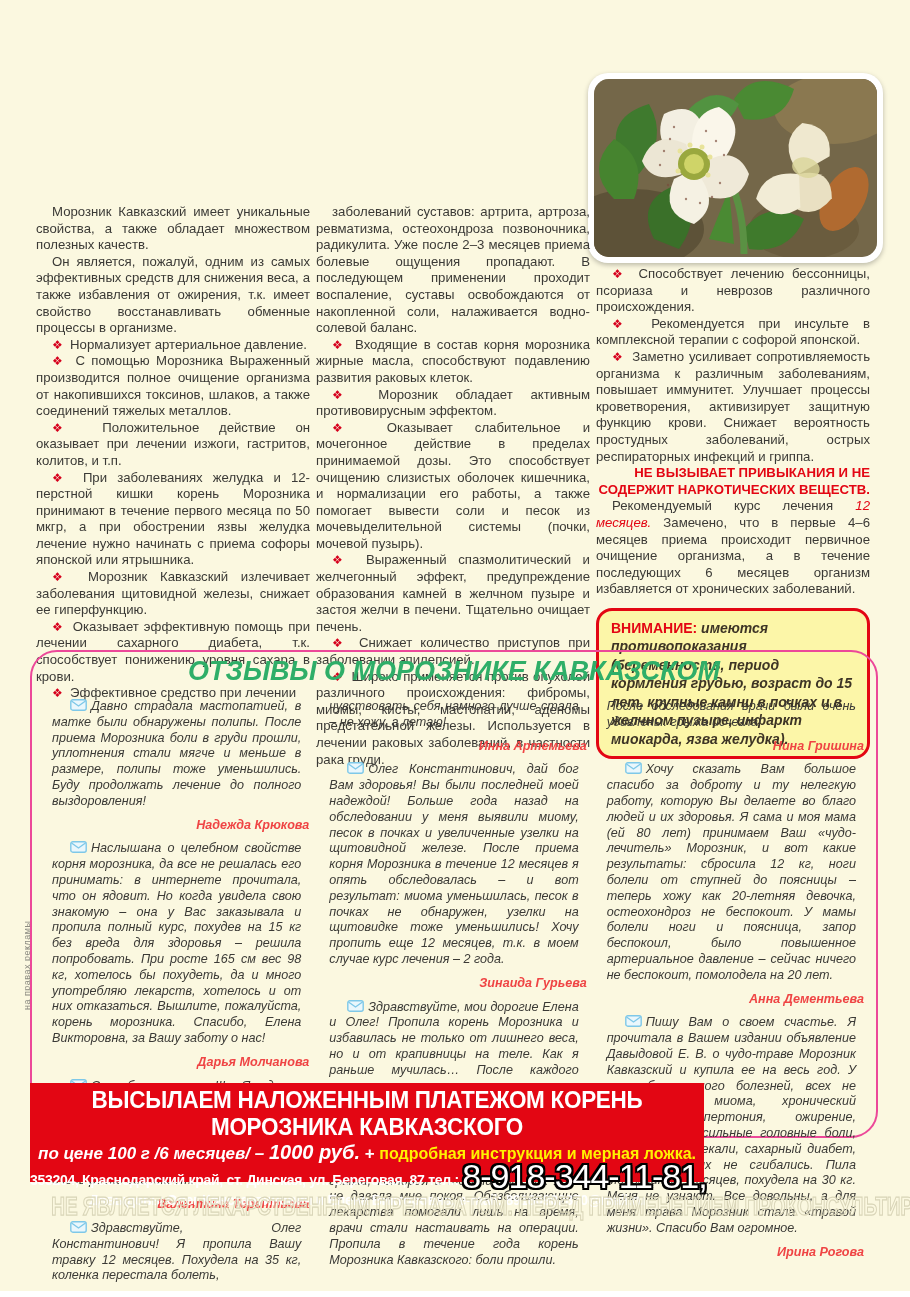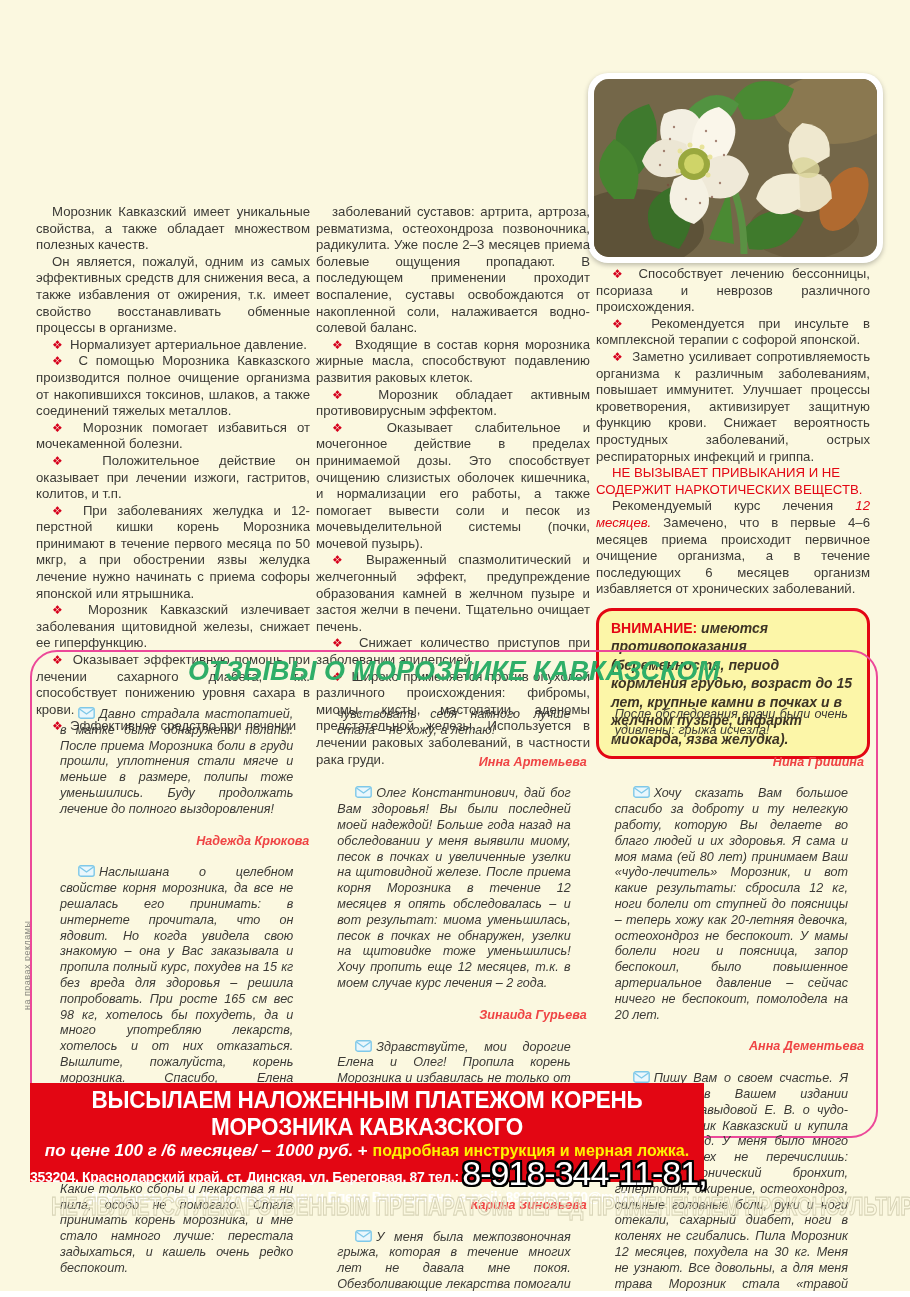--- a/index.html
+++ b/index.html
@@ -19,47 +19,47 @@
   
   .photo{position:absolute;left:588px;top:73px;width:295px;height:190px;border-radius:20px;
     background:#fff;box-shadow:0 2px 5px rgba(0,0,0,.25);padding:0;}
   .photo-inner{position:absolute;inset:6px;border-radius:15px;overflow:hidden;}
 
   
   .article{position:absolute;left:36px;top:204px;width:842px;display:flex;gap:6px;}
   .col{width:274px;color:#3B3A36;font-size:13.2px;line-height:16.6px;text-align:justify;}
   .col p{margin:0;text-indent:16px;}
   .bullet{color:#D6001C;font-size:12px;padding-right:4px;}
-  .red-bold{color:#E30613;font-weight:normal;text-align:left;}
+  .red-bold{color:#E30613;font-weight:bold;text-align:right;}
   .red-italic{color:#E30613;font-style:italic;}
   .col3-spacer{height:62px;}
 
   
   .warning{margin-top:10px;background:#FCF6A8;border:3px solid #E30613;border-radius:16px;
     padding:8px 12px;font-size:14px;line-height:18.5px;color:#3D3425;font-weight:bold;font-style:italic;text-indent:0!important;text-align:left;}
   .warning .w-label{color:#E30613;font-style:normal;font-weight:800;}
 
   
   .reviews{position:absolute;left:30px;top:650px;width:848px;height:488px;border:2px solid #ec4899;
     border-radius:27px;box-sizing:border-box;padding:4px 12px 8px;}
   .reviews-title{text-align:center;color:#2FAE68;font-style:italic;font-weight:bold;font-size:27px;margin:0 0 4px;}
   .reviews-cols{display:flex;gap:12px;}
   .rcol{width:268px;color:#3B3A36;font-style:italic;font-size:12.6px;line-height:15.8px;text-align:justify;}
-  .rcol p{margin:16px;}
+  .rcol p{margin:8px;}
   .rcol p.entry{text-indent:18px;}
   .rname{display:block;text-align:right;color:#ef4444;font-weight:bold;font-style:italic;}
   .env{display:inline-block;width:17px;height:12px;vertical-align:-1px;margin-right:4px;}
 
   
   .banner{position:absolute;left:30px;top:1083px;width:674px;height:99px;background:#E30613;
     color:#fff;text-align:center;box-sizing:border-box;padding-top:5px;}
   .b-line1{font-weight:800;font-size:22.5px;letter-spacing:-.3px;transform:scaleY(1.05);}
   .b-line2{font-size:17px;margin-top:1px;}
   .b-price{font-style:italic;font-weight:bold;}
-  .b-price-val{font-style:italic;font-weight:800;font-size:17px;}
+  .b-price-val{font-style:italic;font-weight:800;font-size:20px;}
   .b-plus{font-weight:bold;}
   .b-bonus{color:#FFF200;font-weight:800;font-size:16px;}
   .b-contacts{margin-top:2px;line-height:20px;}
   .b-addr,.b-line4{font-weight:bold;font-size:14px;letter-spacing:-.3px;}
   .b-phone{font-weight:400;font-size:34px;letter-spacing:-1px;vertical-align:-3px;
     text-shadow:-2px -2px 0 #000,2px -2px 0 #000,-2px 2px 0 #000,2px 2px 0 #000,0 2px 0 #000,0 -2px 0 #000,2px 0 0 #000,-2px 0 0 #000;}
   .b-row{white-space:nowrap;}
 
   
   .disclaimer{position:absolute;left:30px;top:1192px;width:848px;text-align:center;
@@ -135,22 +135,21 @@
         </g>
       </svg>
     </div>
   </div>
 
   <div class="article">
     <div class="col" id="art-col1">
         <p><span>Морозник Кавказский имеет уникальные свойства, а также обладает множеством полезных качеств.</span></p>
         <p><span>Он является, пожалуй, одним из самых эффективных средств для снижения веса, а также избавления от ожирения, т.к. имеет свойство восстанавливать обменные процессы в организме.</span></p>
         <p><span class="bullet">❖ </span><span>Нормализует артериальное давление.</span></p>
-        <p><span class="bullet">❖ </span><span>С помощью Морозника Кавказского производится полное очищение организма от накопившихся токсинов, шлаков, а также соединений тяжелых металлов.</span></p>
-        <p><span class="bullet">❖ </span><span>Морозник помогает избавиться от мочекаменной болезни.</span></p>
+        <p><span class="bullet">❖ </span><span>С помощью Морозника Выраженный производится полное очищение организма от накопившихся токсинов, шлаков, а также соединений тяжелых металлов.</span></p>
         <p><span class="bullet">❖ </span><span>Положительное действие он оказывает при лечении изжоги, гастритов, колитов, и т.п.</span></p>
         <p><span class="bullet">❖ </span><span>При заболеваниях желудка и 12-перстной кишки корень Морозника принимают в течение первого месяца по 50 мкгр, а при обострении язвы желудка лечение нужно начинать с приема софоры японской или ятрышника.</span></p>
         <p><span class="bullet">❖ </span><span>Морозник Кавказский излечивает заболевания щитовидной железы, снижает ее гиперфункцию.</span></p>
         <p><span class="bullet">❖ </span><span>Оказывает эффективную помощь при лечении сахарного диабета, т.к. способствует понижению уровня сахара в крови.</span></p>
         <p><span class="bullet">❖ </span><span>Эффективное средство при лечении</span></p>
       </div>
     <div class="col" id="art-col2">
         <p><span>заболеваний суставов: артрита, артроза, ревматизма, остеохондроза позвоночника, радикулита. Уже после 2–3 месяцев приема болевые ощущения пропадают. В последующем применении проходит воспаление, суставы освобождаются от накопленной соли, налаживается водно-солевой баланс.</span></p>
         <p><span class="bullet">❖ </span><span>Входящие в состав корня морозника жирные масла, способствуют подавлению развития раковых клеток.</span></p>
         <p><span class="bullet">❖ </span><span>Морозник обладает активным противовирусным эффектом.</span></p>

